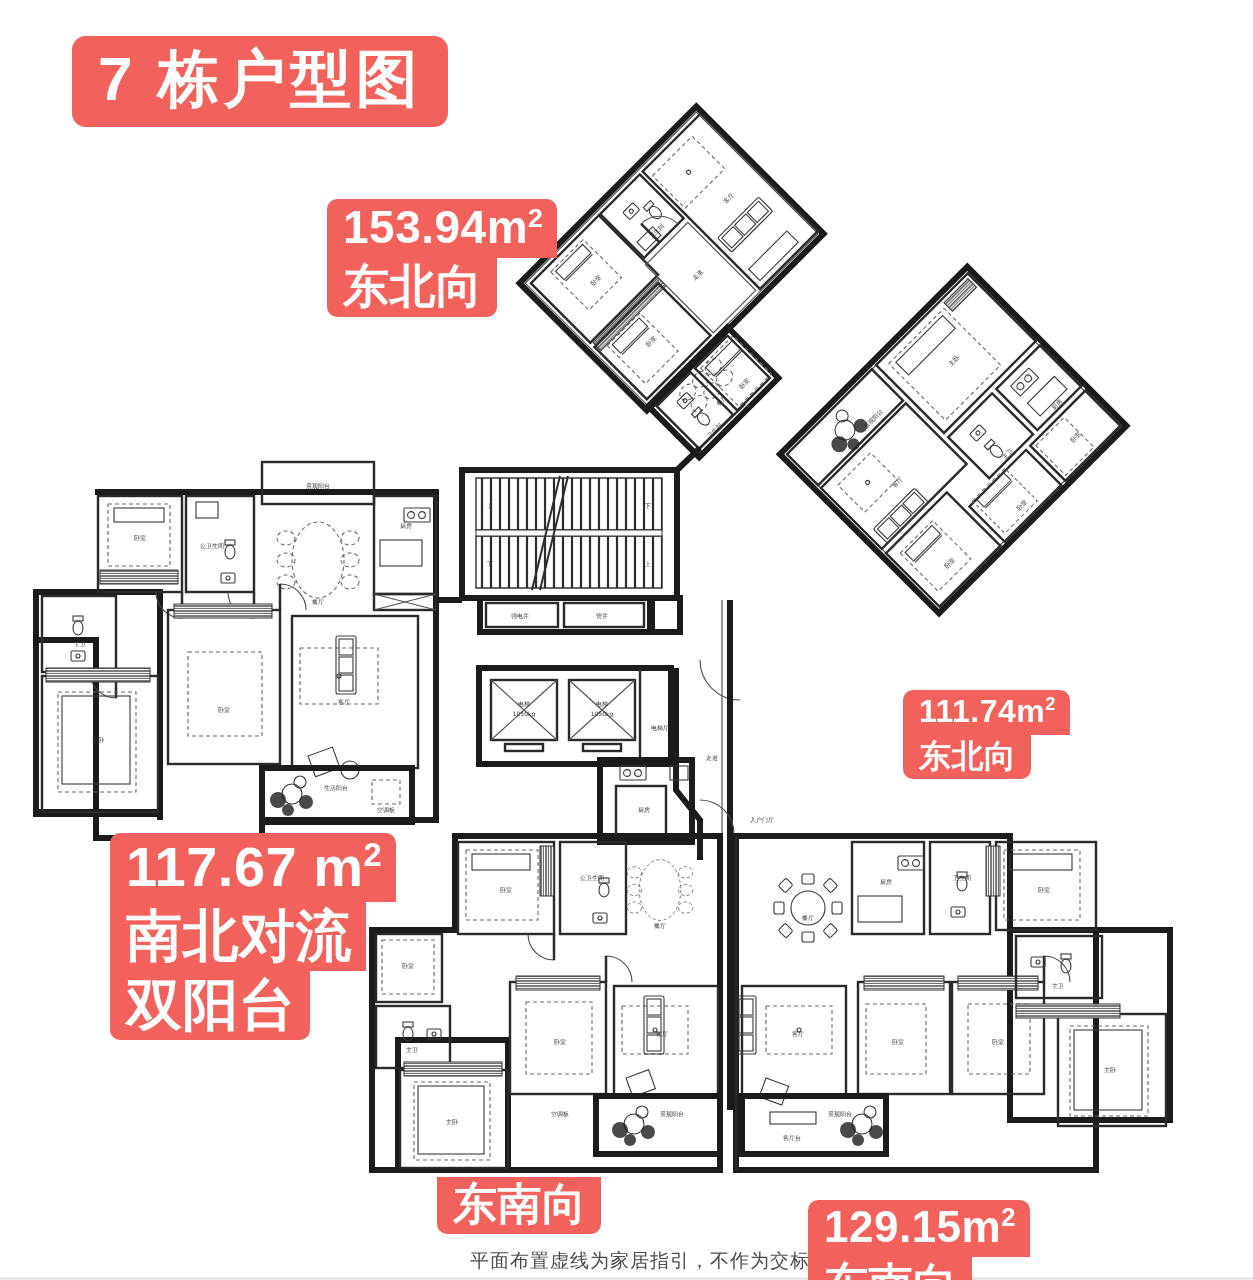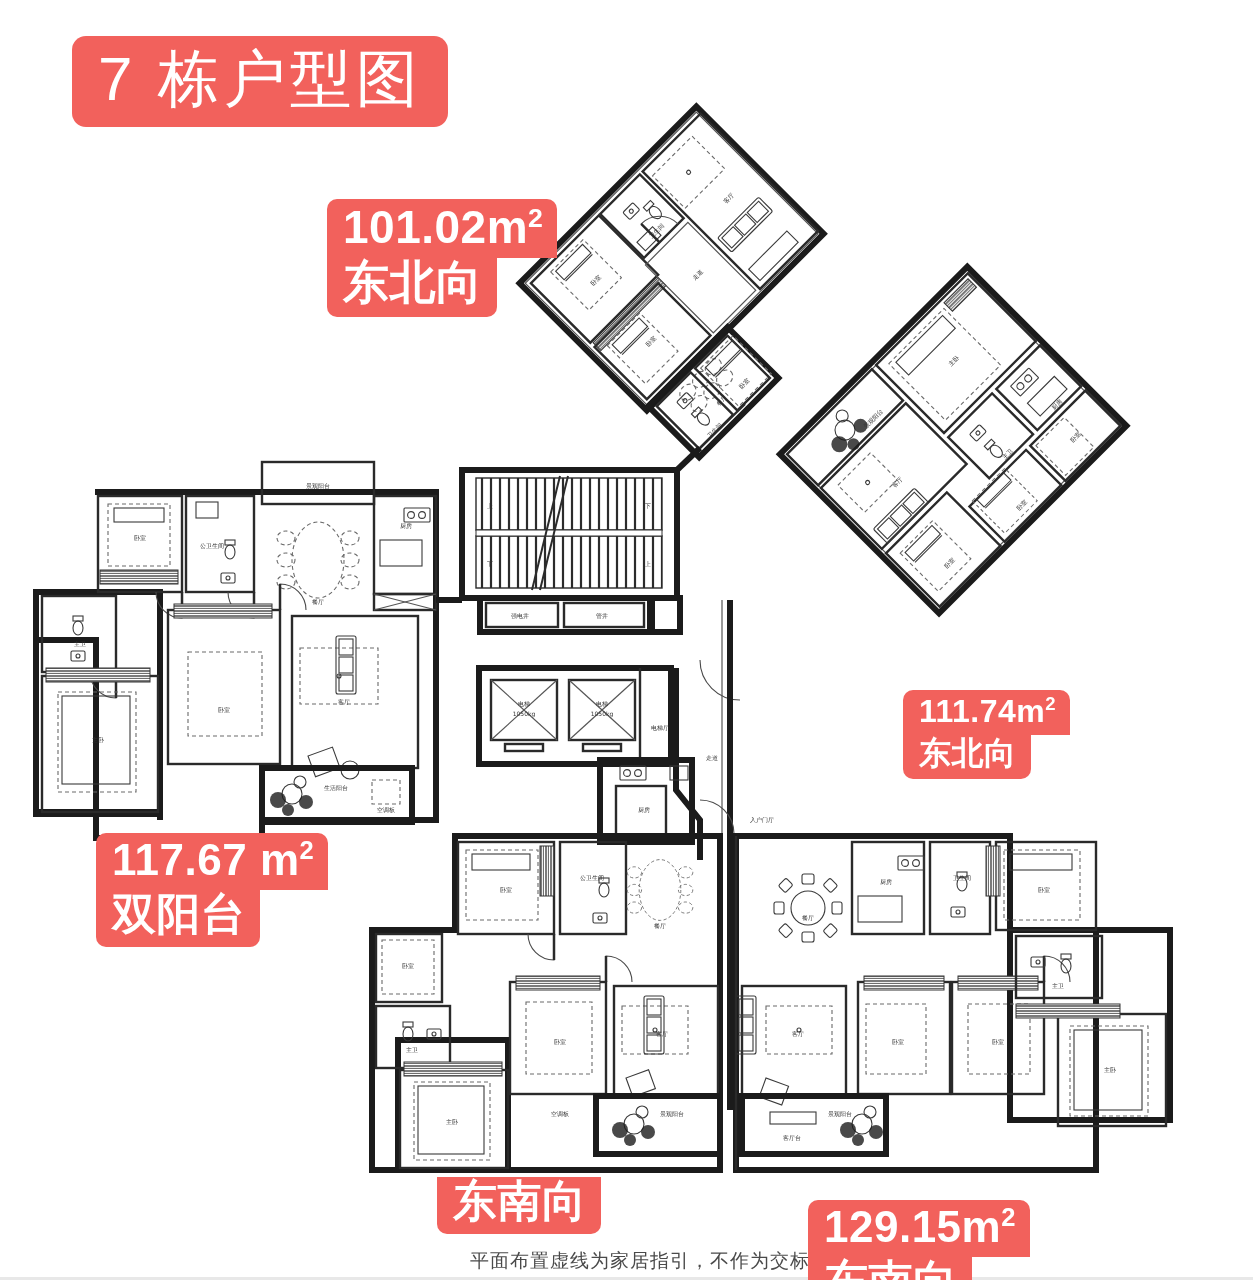--- a/index.html
+++ b/index.html
@@ -21,37 +21,37 @@
     -webkit-font-smoothing:antialiased;
   }
   .callout .ln{
     display:block;
     background:#F2615C;
     padding:5px 14px 7px 16px;
     width:max-content;
   }
   .callout .ln.r-tl{border-top-left-radius:10px;}
   .callout .ln.r-tr{border-top-right-radius:10px;}
-  .callout .ln.r-bl{border-bottom-left-radius:10px;font-family:Liberation Mono, monospace;}
+  .callout .ln.r-bl{border-bottom-left-radius:10px;}
   .callout .ln.r-br{border-bottom-right-radius:10px;}
   .callout sup{font-size:.58em;vertical-align:super;line-height:0;font-weight:700;}
 
   
   .title-plate{
     position:absolute;left:72px;top:36px;z-index:40;
     background:#F2615C;border-radius:14px;
     padding:10px 26px 16px 26px;
-    color:#fff;font-size:62px;font-weight:400;letter-spacing:4px;
+    color:#fff;font-size:62px;font-weight:700;letter-spacing:4px;
     line-height:1.05;
     white-space:nowrap;
   }
 
   .c-101{left:327px;top:199px;font-size:46px;}
   .c-111{left:903px;top:690px;font-size:32px;}
-  .c-117{left:96px;top:833px;font-size:44px;}
+  .c-117{left:110px;top:833px;font-size:56px;}
   .c-113{left:437px;top:1177px;font-size:44px;}
   .c-129{left:808px;top:1167px;font-size:44px;margin-top:33px;}
 
   .disclaimer{
     position:absolute;left:470px;top:1248px;z-index:20;
     font-size:19px;color:#4a4a4a;white-space:nowrap;
     font-family:"Liberation Serif","DejaVu Serif",serif;
     letter-spacing:1px;
   }
   .bottom-rule{
@@ -526,31 +526,32 @@
 
   <path d="M436 600 L462 600" class="w"></path>
   <path d="M677 470 L700 448" class="w"></path>
   <path d="M700 448 L745 404" class="wt"></path>
   <path d="M736 836 L736 1170" class="wt"></path>
 </svg>
 
 <div class="title-plate">7 栋户型图</div>
 
 <div class="callout c-101">
-  <span class="ln r-tl r-tr"><span>101.02m</span><sup>2</sup></span>
+  <span class="ln r-tl r-tr"><span>153.94m</span><sup>2</sup></span>
   <span class="ln r-bl r-br">东北向</span>
 </div>
 
 <div class="callout c-111">
   <span class="ln r-tl r-tr"><span>111.74m</span><sup>2</sup></span>
   <span class="ln r-bl r-br">东北向</span>
 </div>
 
 <div class="callout c-117">
   <span class="ln r-tl r-tr"><span>117.67 m</span><sup>2</sup></span>
+  <span class="ln">南北对流</span>
   <span class="ln r-bl r-br">双阳台</span>
 </div>
 
 <div class="callout c-113">
   <span class="ln r-bl r-br">东南向</span>
 </div>
 
 <div class="callout c-129">
   <span class="ln r-tl r-tr"><span>129.15m</span><sup>2</sup></span>
   <span class="ln r-bl r-br">东南向</span>

